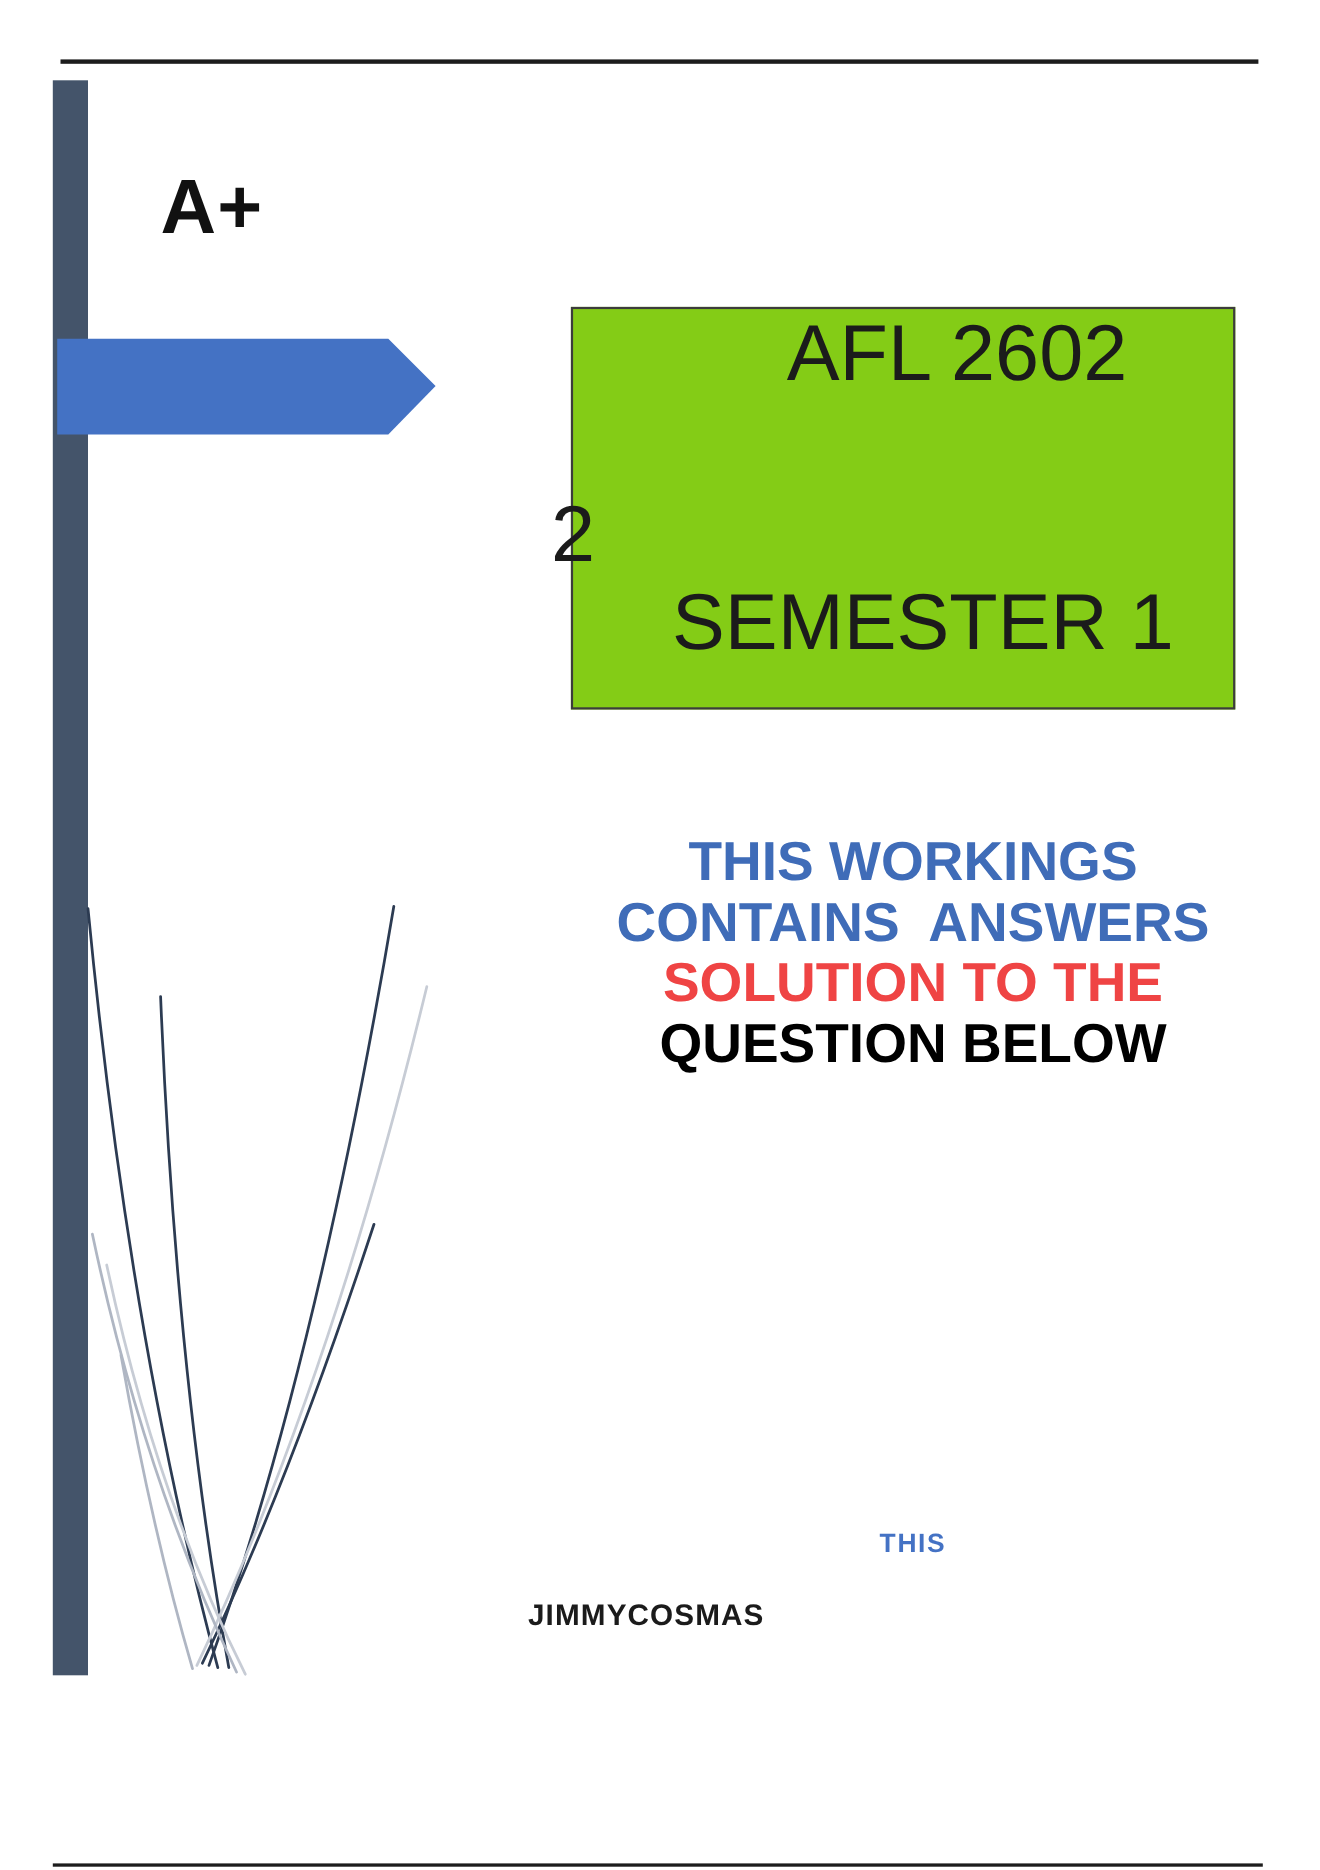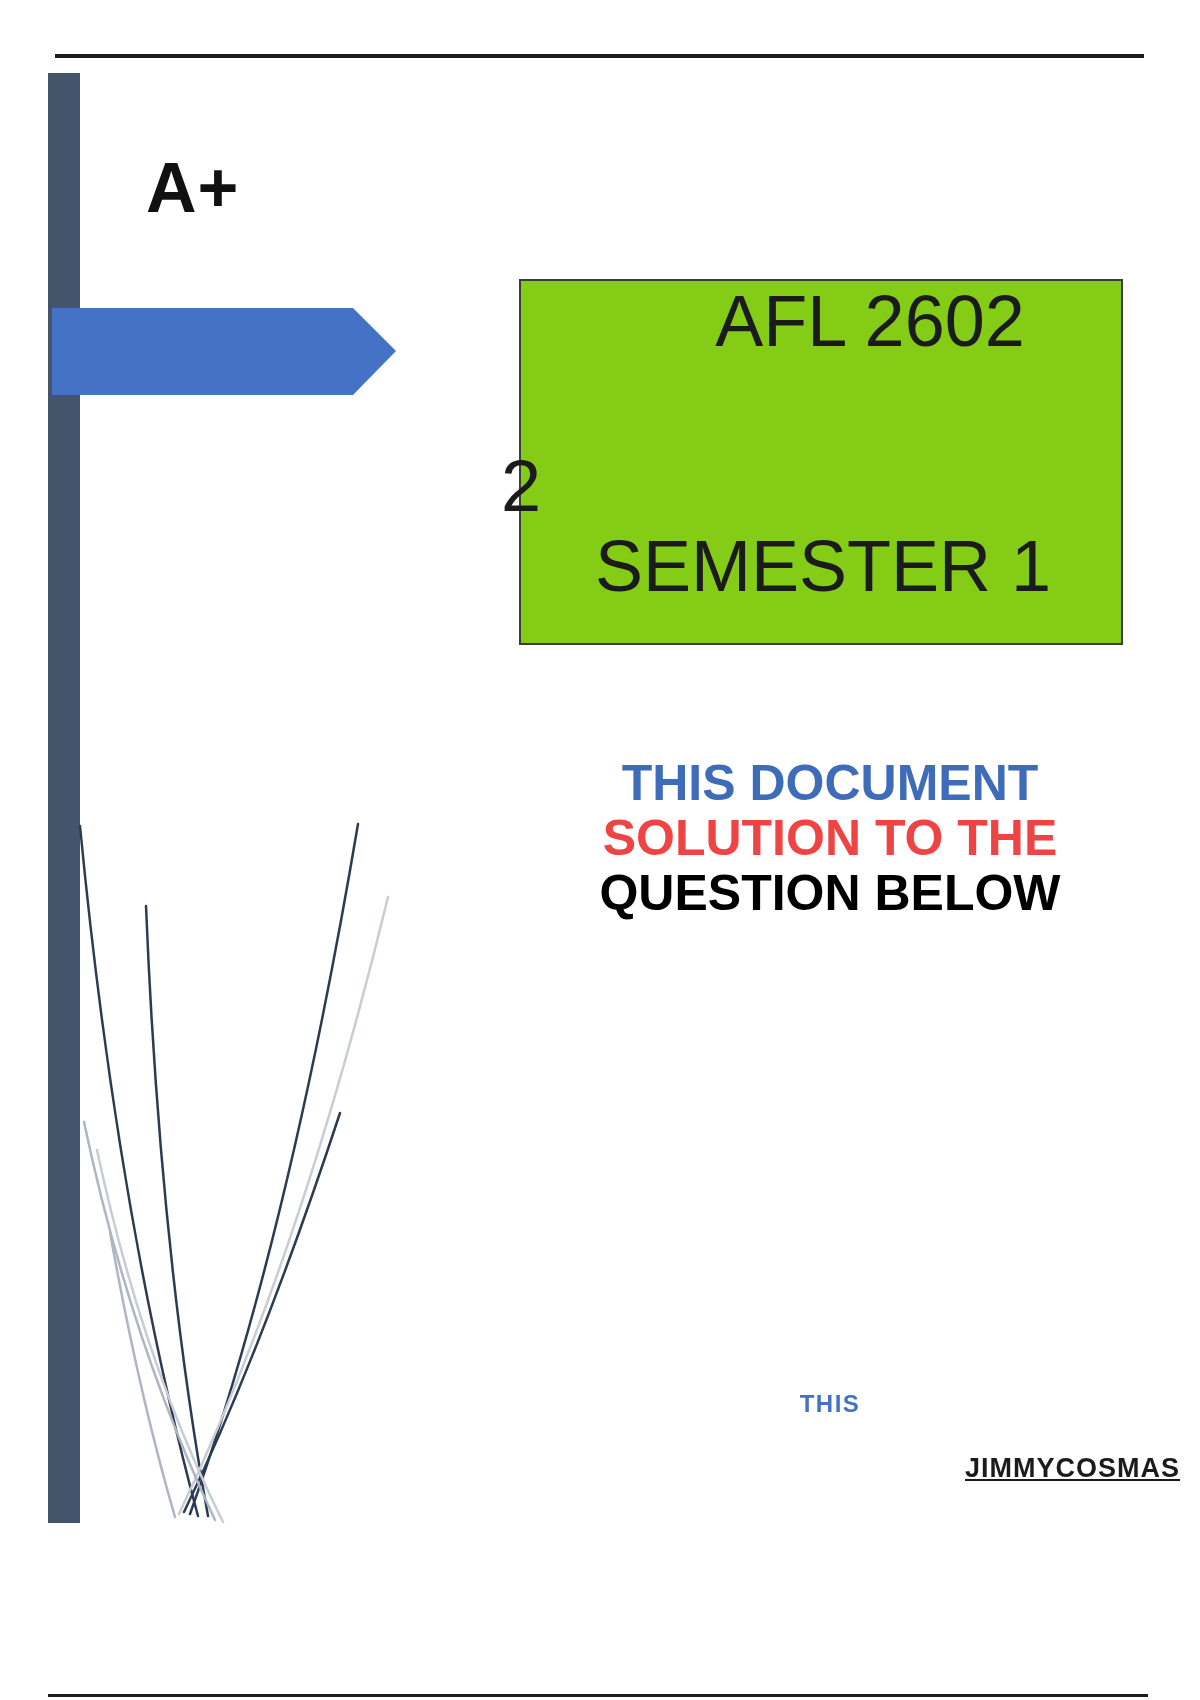--- a/index.html
+++ b/index.html
@@ -53,21 +53,21 @@
     position: absolute;
     font-size: 72px;
     line-height: 76px;
     color: #1b1b1b;
     white-space: pre;
     transform: translateX(-50%);
   }
   .title-line-1 { left: 349px; top: 2px; }
   .title-line-2 { left: 304px; top: 85px; }
   .title-line-3 { left: -20px; top: 167px; transform: none; }
-  .title-line-4 { left: 302px; top: 247px; }
+  .title-line-4 { left: 318px; top: 247px; }
   .heading-block {
     position: absolute;
     left: 480px; top: 756px;
     width: 700px;
     text-align: center;
   }
   .heading-line {
     font-size: 50px;
     line-height: 55px;
     font-weight: 700;
@@ -79,26 +79,25 @@
     width: 700px;
     text-align: center;
     font-size: 24px;
     font-weight: 700;
     letter-spacing: 1.5px;
   }
   .byline-name {
     position: absolute;
     left: 480px; top: 1453px;
     width: 700px;
-    text-align: right;
+    text-align: left;
     font-size: 27px;
     font-weight: 700;
     color: #1b1b1b;
     letter-spacing: 1px;
-    text-decoration: underline;
   }
 </style>
 </head>
 <body>
 
 <div class="page">
 
   <div class="rule rule-top" style="background: rgb(29, 29, 29);"></div>
 
   <div class="sidebar" style="background: rgb(68, 84, 106);"></div>
@@ -109,21 +108,22 @@
     <polygon points="52,308 353,308 396,351 353,395 52,395" fill="#4472C4"></polygon>
   </svg>
 
   <div class="title-box">
     <div class="title-line title-line-1">AFL 2602</div>
     <div class="title-line title-line-3">2</div>
     <div class="title-line title-line-4">SEMESTER 1</div>
   </div>
 
   <div class="heading-block">
-    <div class="heading-line" style="color: rgb(63, 108, 184);">THIS DOCUMENT</div>
+    <div class="heading-line" style="color: rgb(63, 108, 184);">THIS WORKINGS</div>
+    <div class="heading-line" style="color: rgb(63, 108, 184);">CONTAINS  ANSWERS</div>
     <div class="heading-line" style="color: #ef4444;">SOLUTION TO THE</div>
     <div class="heading-line" style="color: #000000;">QUESTION BELOW</div>
   </div>
 
   <svg class="curves-svg" width="1200" height="1700" viewBox="0 0 1200 1700" fill="none">
     <g stroke-width="2.5" stroke-linecap="round">
       <path class="curve-dark" d="M 80 826 Q 118 1220 198 1516" stroke="#2C3B52"></path>
       <path class="curve-dark" d="M 146 906 Q 160 1250 208 1516" stroke="#2C3B52"></path>
       <path class="curve-dark" d="M 358 824 Q 288 1240 190 1514" stroke="#2C3B52"></path>
       <path class="curve-dark" d="M 340 1113 Q 262 1350 184 1512" stroke="#2C3B52"></path>

